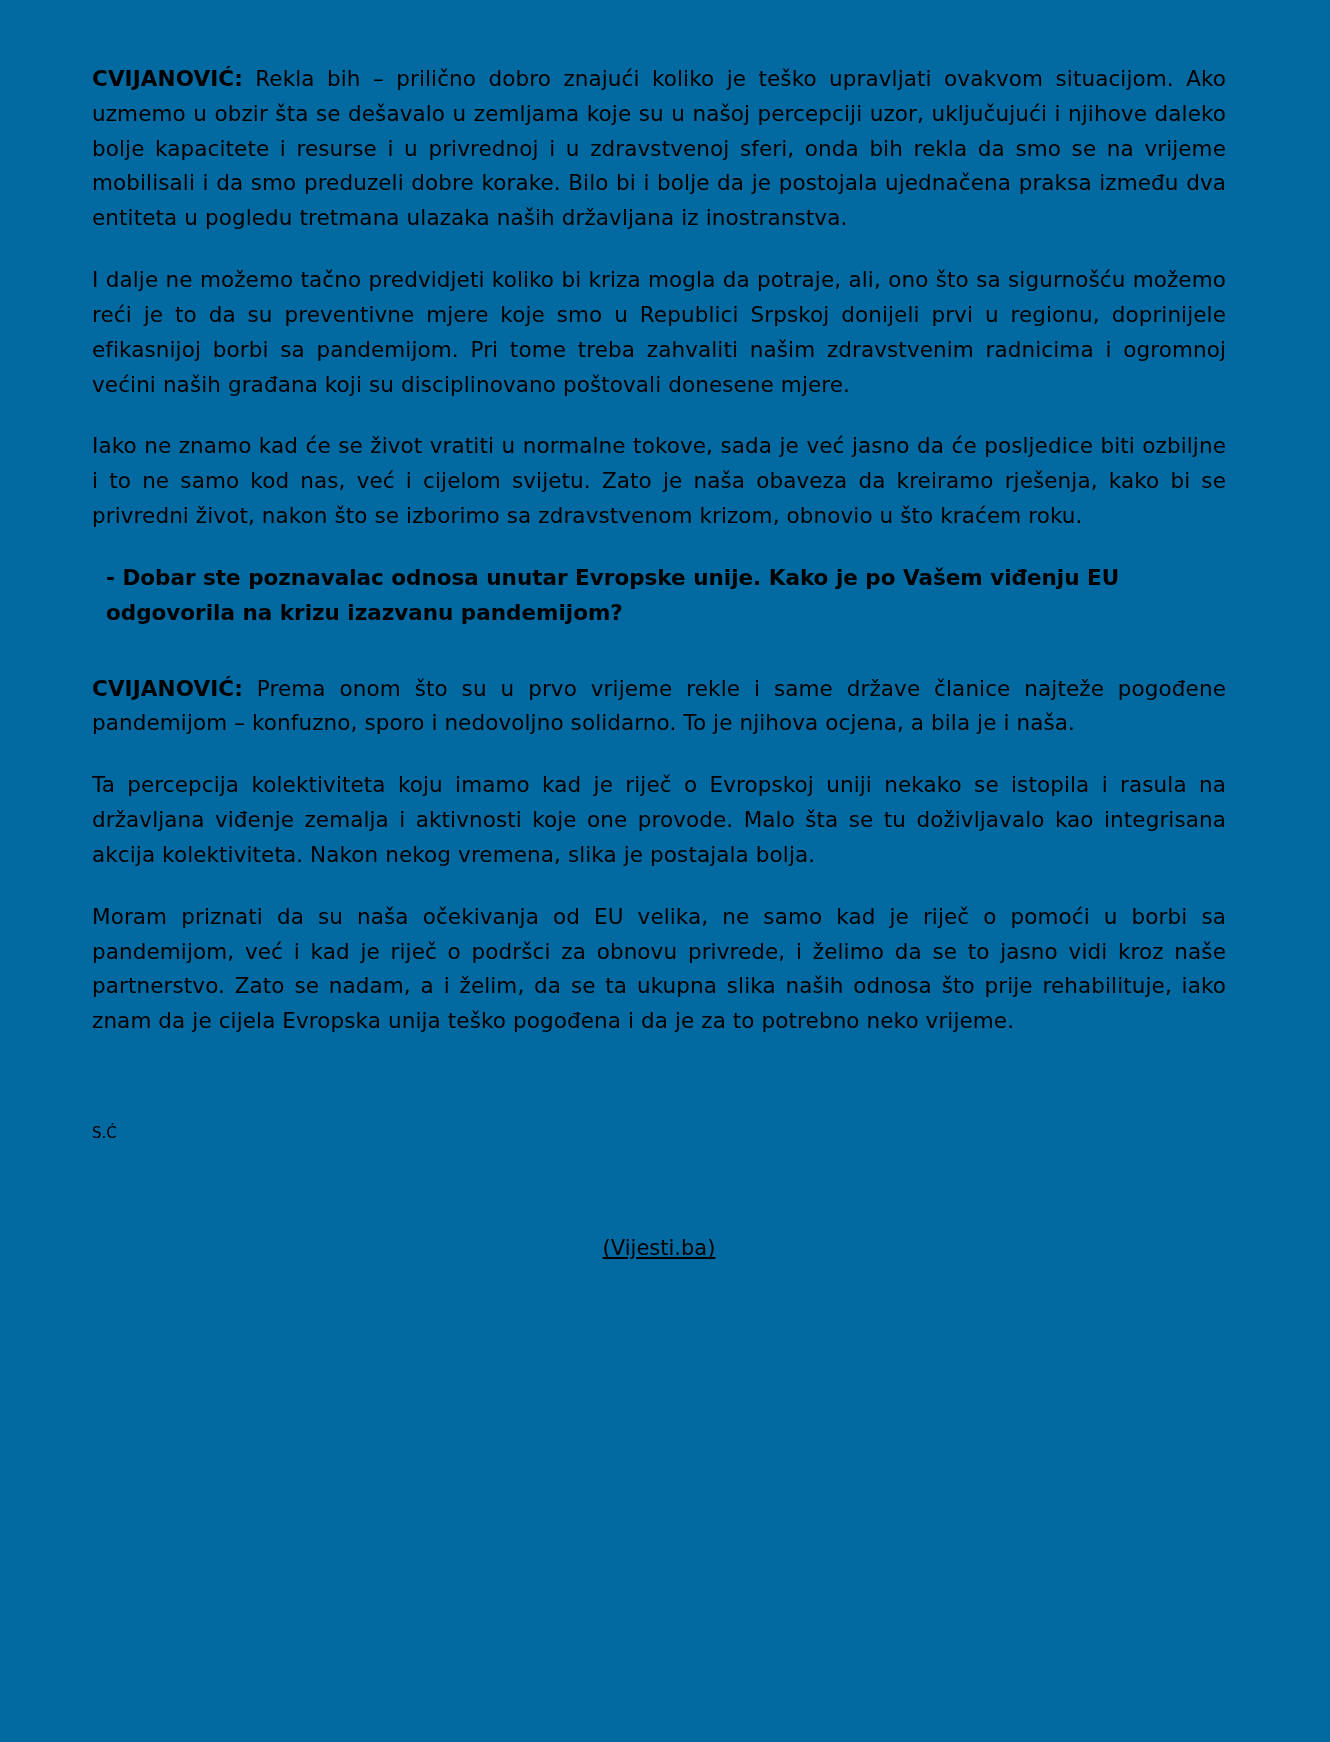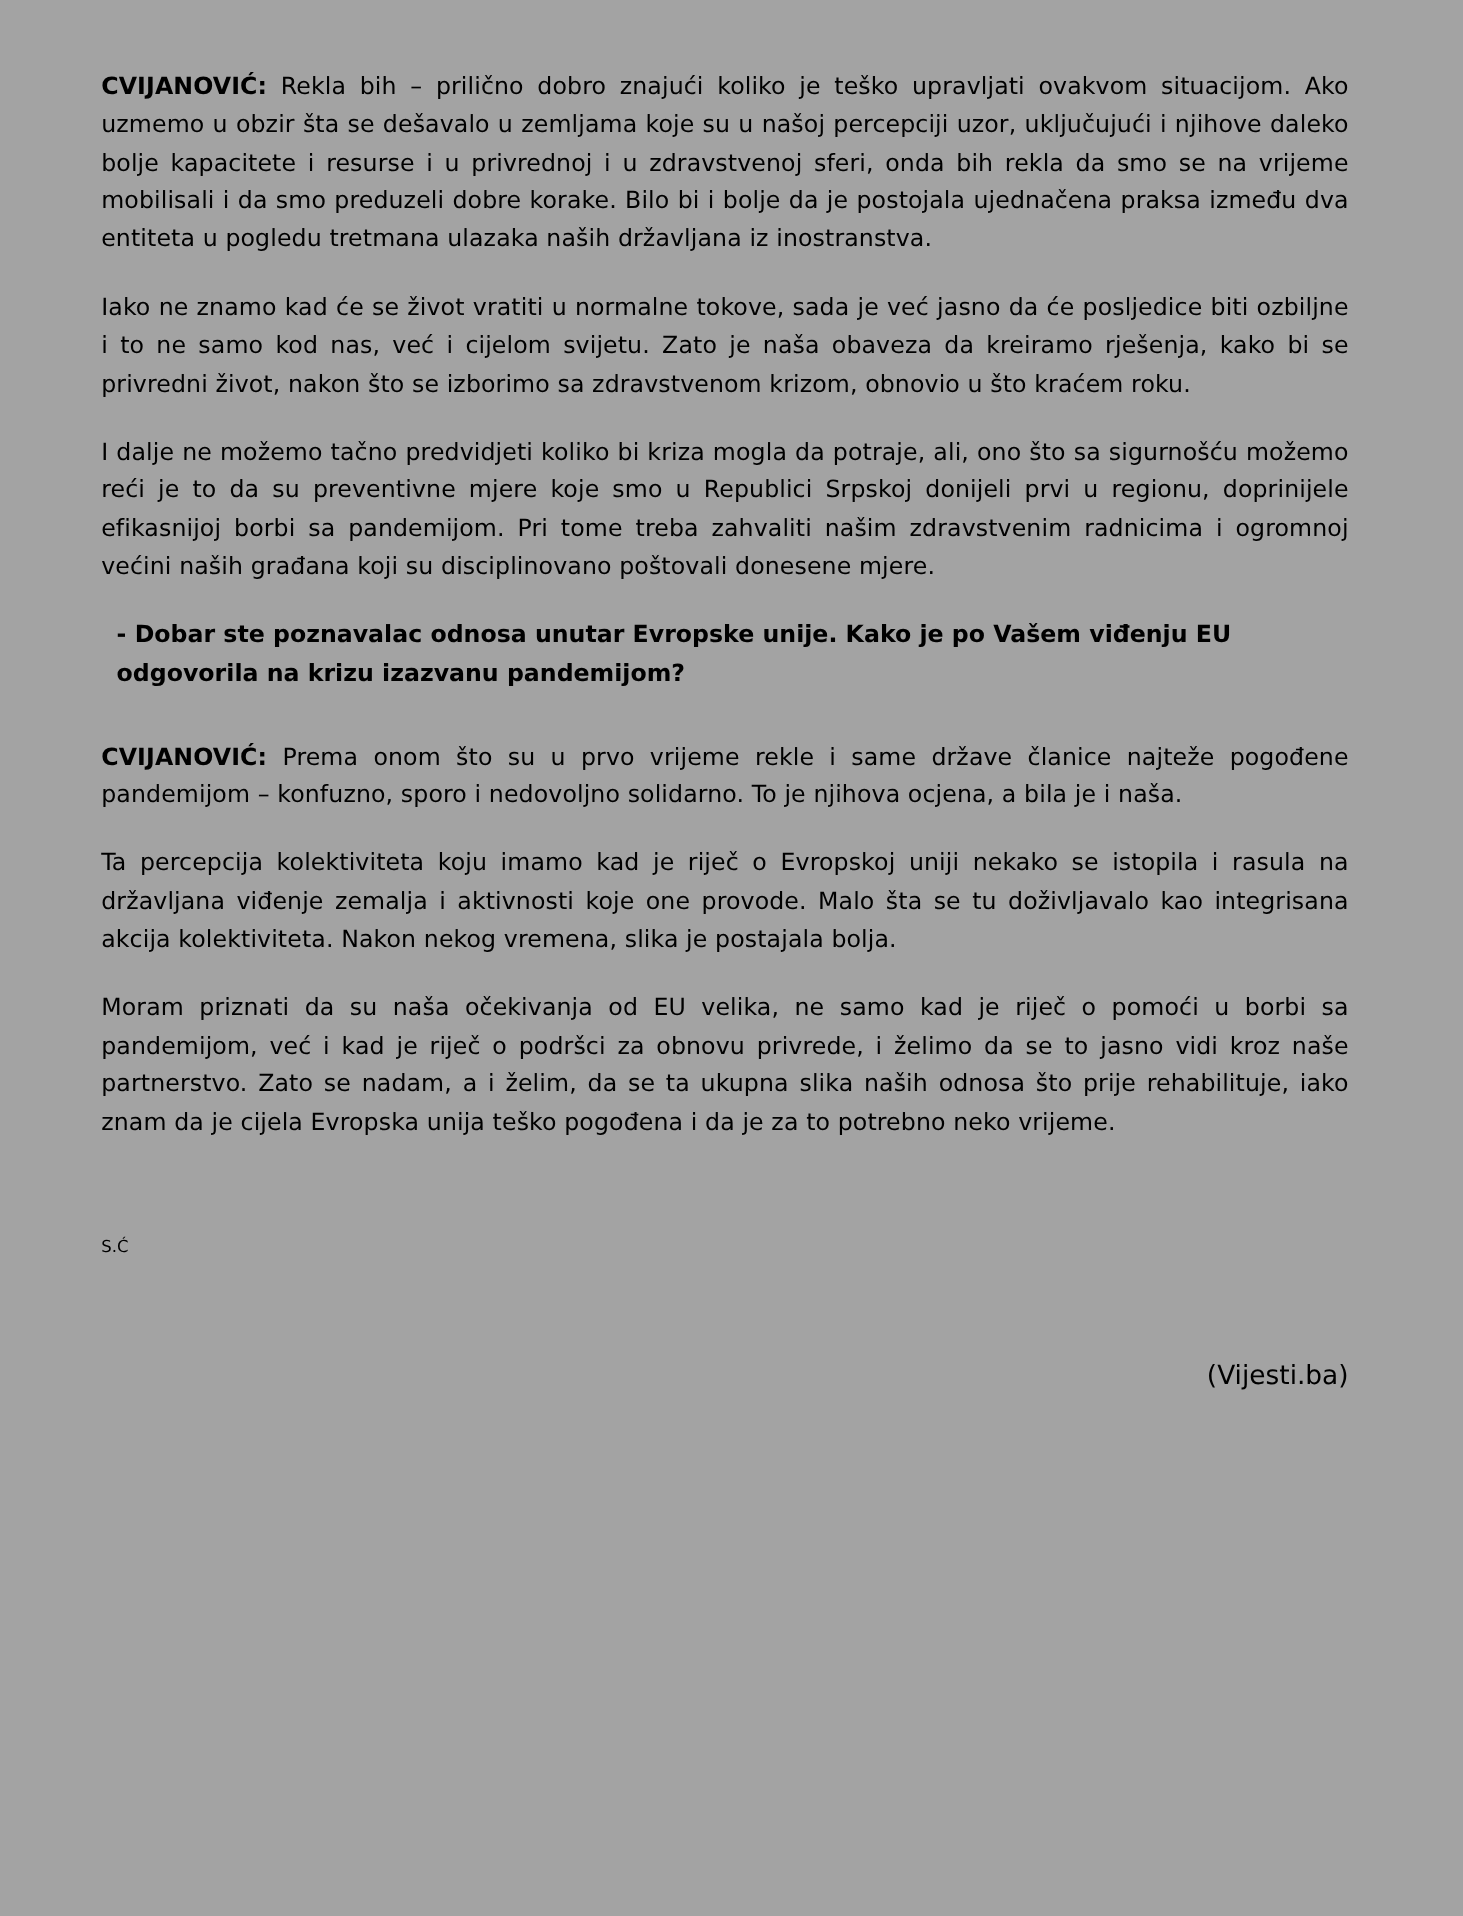--- a/index.html
+++ b/index.html
@@ -11,21 +11,21 @@
     width: 1330px;
     min-height: 1742px;
     font-family: "DejaVu Sans", sans-serif;
     color: #000000;
   }
   .page {
     width: 1330px;
     min-height: 1742px;
     box-sizing: border-box;
     padding: 62px 104px 40px 92px;
-    background: #a3a3a3;
+    background: #0369a1;
   }
   .para {
     font-size: 21.5px;
     line-height: 1.62;
     text-align: justify;
     margin: 0 0 27px 0;
     letter-spacing: 0.1px;
   }
   .speaker {
     font-weight: bold;
@@ -38,36 +38,37 @@
     margin: 0 0 41px 0;
     padding-left: 14px;
   }
   .signature {
     font-size: 15px;
     line-height: 1.62;
     margin: 82px 0 0 0;
     text-align: left;
   }
   .source {
-    font-size: 24px;
+    font-size: 21px;
     line-height: 1.62;
     margin: 86px 0 0 0;
-    text-align: right;
+    text-align: center;
+    text-decoration: underline;
   }
 </style>
 </head>
 <body>
 
 <div class="page">
 
   <p class="para"><span class="speaker">CVIJANOVIĆ:</span><span> Rekla bih – prilično dobro znajući koliko je teško upravljati ovakvom situacijom. Ako uzmemo u obzir šta se dešavalo u zemljama koje su u našoj percepciji uzor, uključujući i njihove daleko bolje kapacitete i resurse i u privrednoj i u zdravstvenoj sferi, onda bih rekla da smo se na vrijeme mobilisali i da smo preduzeli dobre korake. Bilo bi i bolje da je postojala ujednačena praksa između dva entiteta u pogledu tretmana ulazaka naših državljana iz inostranstva.</span></p>
 
+  <p class="para">I dalje ne možemo tačno predvidjeti koliko bi kriza mogla da potraje, ali, ono što sa sigurnošću možemo reći je to da su  preventivne mjere koje smo u Republici Srpskoj donijeli prvi u regionu, doprinijele efikasnijoj borbi sa pandemijom. Pri tome treba zahvaliti našim zdravstvenim radnicima i  ogromnoj većini naših građana koji su disciplinovano poštovali donesene mjere.</p>
+
   <p class="para">Iako ne znamo kad će se život vratiti u normalne tokove, sada je već jasno da će posljedice biti ozbiljne i to ne samo kod nas, već i cijelom svijetu. Zato je naša obaveza da kreiramo rješenja, kako bi se privredni život, nakon što se izborimo sa zdravstvenom krizom, obnovio u što kraćem roku.</p>
-
-  <p class="para">I dalje ne možemo tačno predvidjeti koliko bi kriza mogla da potraje, ali, ono što sa sigurnošću možemo reći je to da su  preventivne mjere koje smo u Republici Srpskoj donijeli prvi u regionu, doprinijele efikasnijoj borbi sa pandemijom. Pri tome treba zahvaliti našim zdravstvenim radnicima i  ogromnoj većini naših građana koji su disciplinovano poštovali donesene mjere.</p>
 
   <p class="question">- Dobar ste poznavalac odnosa unutar Evropske unije. Kako je po Vašem viđenju EU odgovorila na krizu izazvanu pandemijom?</p>
 
   <p class="para"><span class="speaker">CVIJANOVIĆ:</span><span> Prema onom što su u prvo vrijeme rekle i same države članice najteže pogođene pandemijom – konfuzno, sporo i nedovoljno solidarno. To je njihova ocjena, a bila je i naša.</span></p>
 
   <p class="para">Ta percepcija kolektiviteta koju imamo kad je riječ o Evropskoj uniji nekako se istopila i rasula na državljana viđenje zemalja i aktivnosti koje one provode.  Malo šta se tu doživljavalo kao integrisana akcija kolektiviteta. Nakon nekog vremena, slika je postajala bolja.</p>
 
   <p class="para">Moram priznati da su naša očekivanja od EU velika, ne samo kad je riječ o pomoći u borbi sa pandemijom, već i kad je riječ o podršci za obnovu privrede, i želimo da se to jasno vidi kroz naše partnerstvo. Zato se nadam, a i želim, da se ta ukupna slika naših odnosa što prije rehabilituje, iako znam da je cijela Evropska unija teško pogođena i da je za to potrebno neko vrijeme.</p>
 
   <p class="signature">S.Ć</p>

